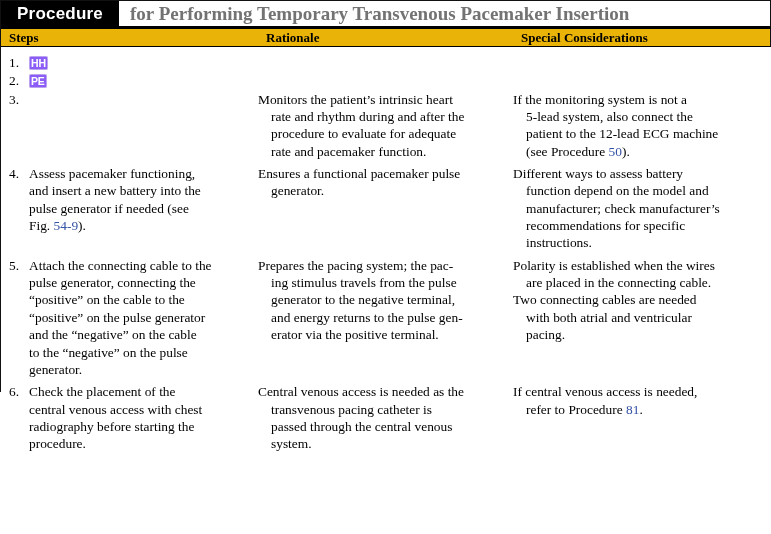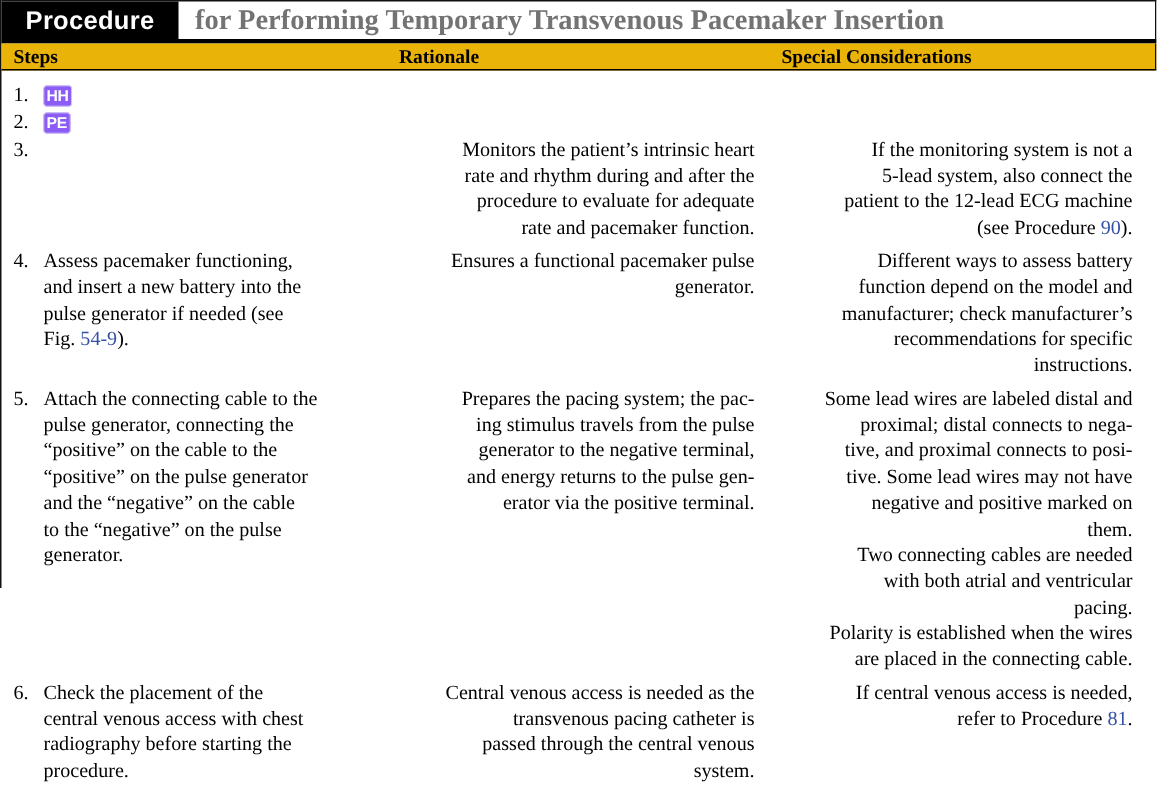--- a/index.html
+++ b/index.html
@@ -87,21 +87,20 @@
   .cell-rationale { padding-right: 10px; }
   .cell-special { padding-right: 12px; }
   .para {
     margin: 0;
     white-space: pre-line;
   }
   .cell-rationale .para,
   .cell-special .para {
     padding-left: 13px;
     text-indent: -13px;
-    text-align: right;
   }
   .ref {
     color: #3452a5;
     cursor: pointer;
   }
   .icon-badge {
     display: inline-block;
     background: #8b5cf6;
     color: #fff;
     font-family: "Liberation Sans", sans-serif;
@@ -154,21 +153,21 @@
     <div class="cell cell-rationale">
           <p class="para">Monitors the patient’s intrinsic heart
 rate and rhythm during and after the
 procedure to evaluate for adequate
 rate and pacemaker function.</p>
         </div>
     <div class="cell cell-special">
           <p class="para">If the monitoring system is not a
 5-lead system, also connect the
 patient to the 12-lead ECG machine
-(see Procedure <span class="ref">90</span>).</p>
+(see Procedure <span class="ref">50</span>).</p>
         </div>
   </div>
 
   <div class="trow">
     <div class="cell cell-steps">
       <span class="num">4.</span>
       <div class="step-text">
             <p class="para">Assess pacemaker functioning,
 and insert a new battery into the
 pulse generator if needed (see
@@ -202,31 +201,25 @@
           </div>
     </div>
     <div class="cell cell-rationale">
           <p class="para">Prepares the pacing system; the pac-
 ing stimulus travels from the pulse
 generator to the negative terminal,
 and energy returns to the pulse gen-
 erator via the positive terminal.</p>
         </div>
     <div class="cell cell-special">
-          <p class="para">Some lead wires are labeled distal and
-proximal; distal connects to nega-
-tive, and proximal connects to posi-
-tive. Some lead wires may not have
-negative and positive marked on
-them.</p>
+          <p class="para">Polarity is established when the wires
+are placed in the connecting cable.</p>
           <p class="para">Two connecting cables are needed
 with both atrial and ventricular
 pacing.</p>
-          <p class="para">Polarity is established when the wires
-are placed in the connecting cable.</p>
         </div>
   </div>
 
   <div class="trow">
     <div class="cell cell-steps">
       <span class="num">6.</span>
       <div class="step-text">
             <p class="para">Check the placement of the
 central venous access with chest
 radiography before starting the

